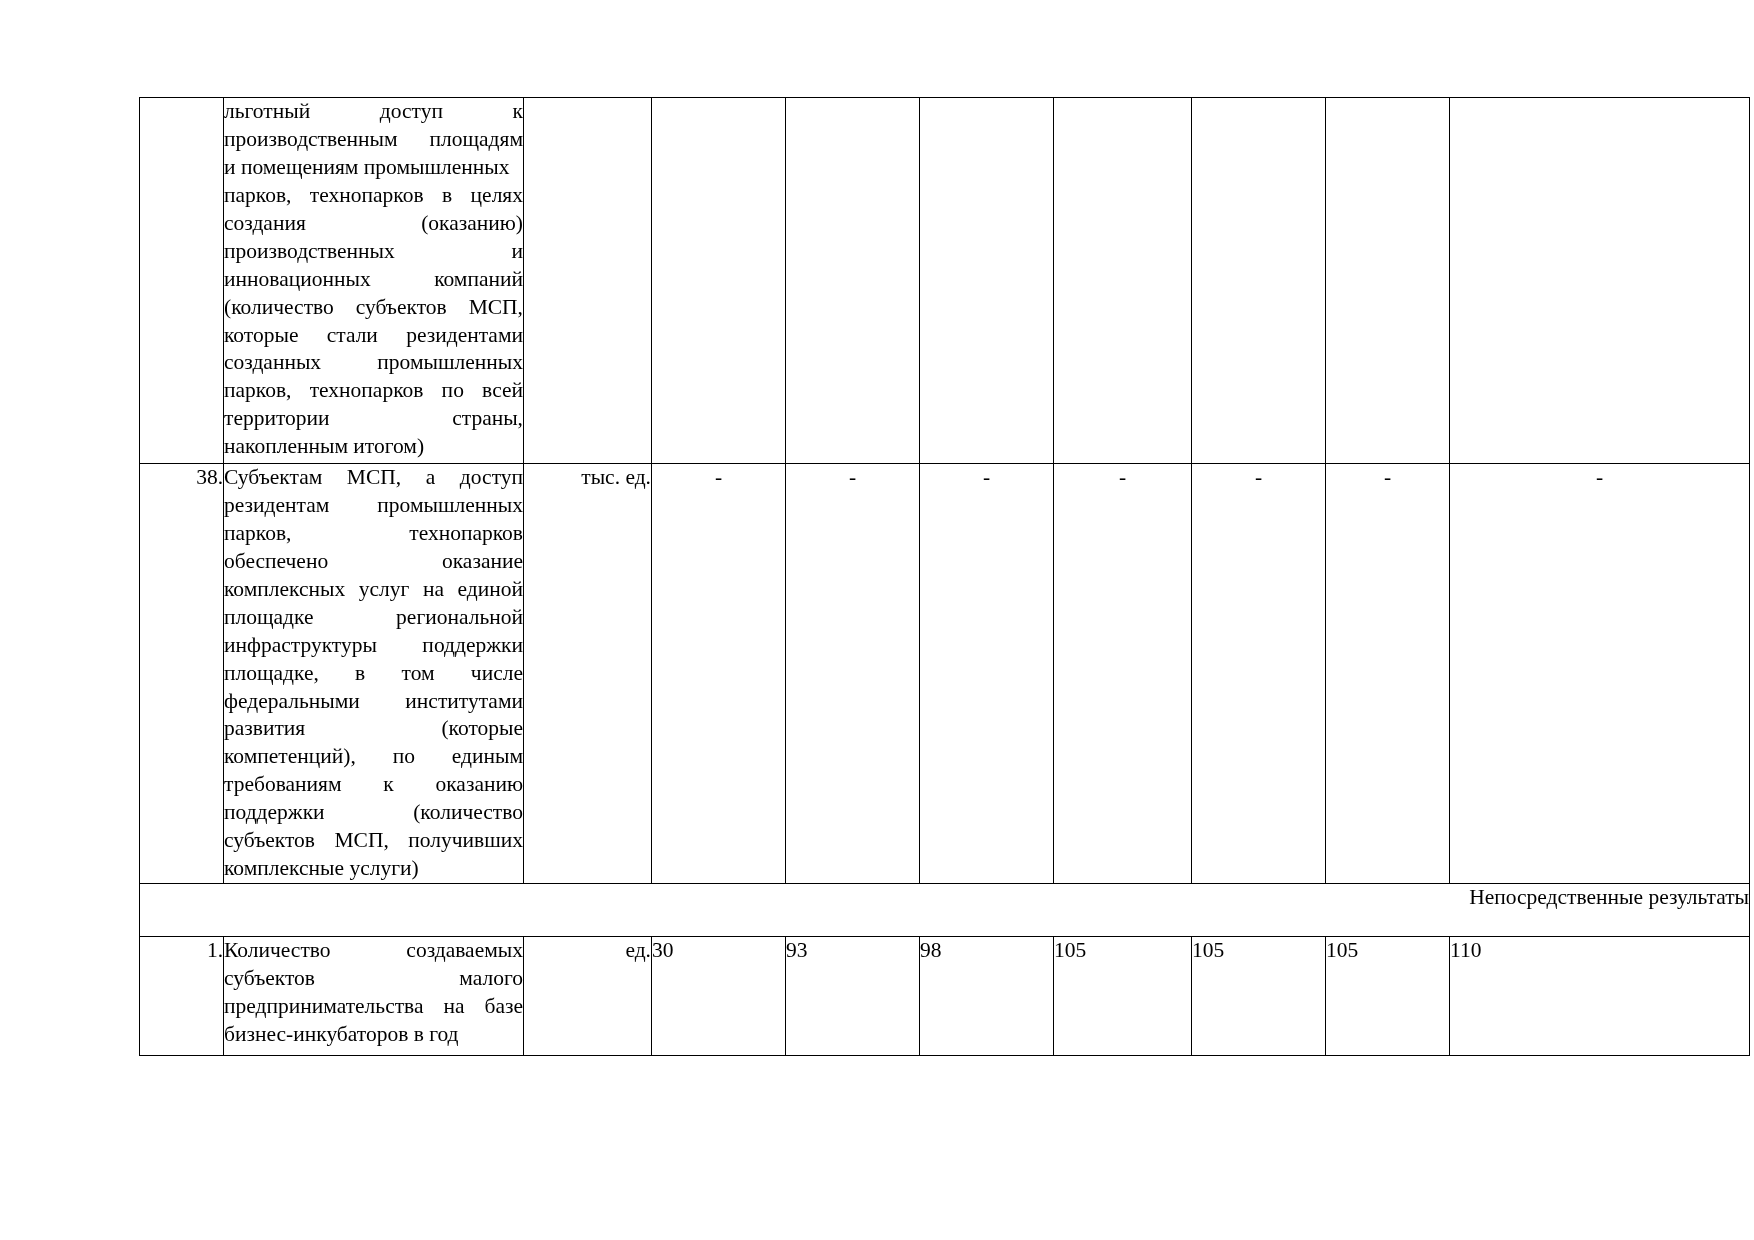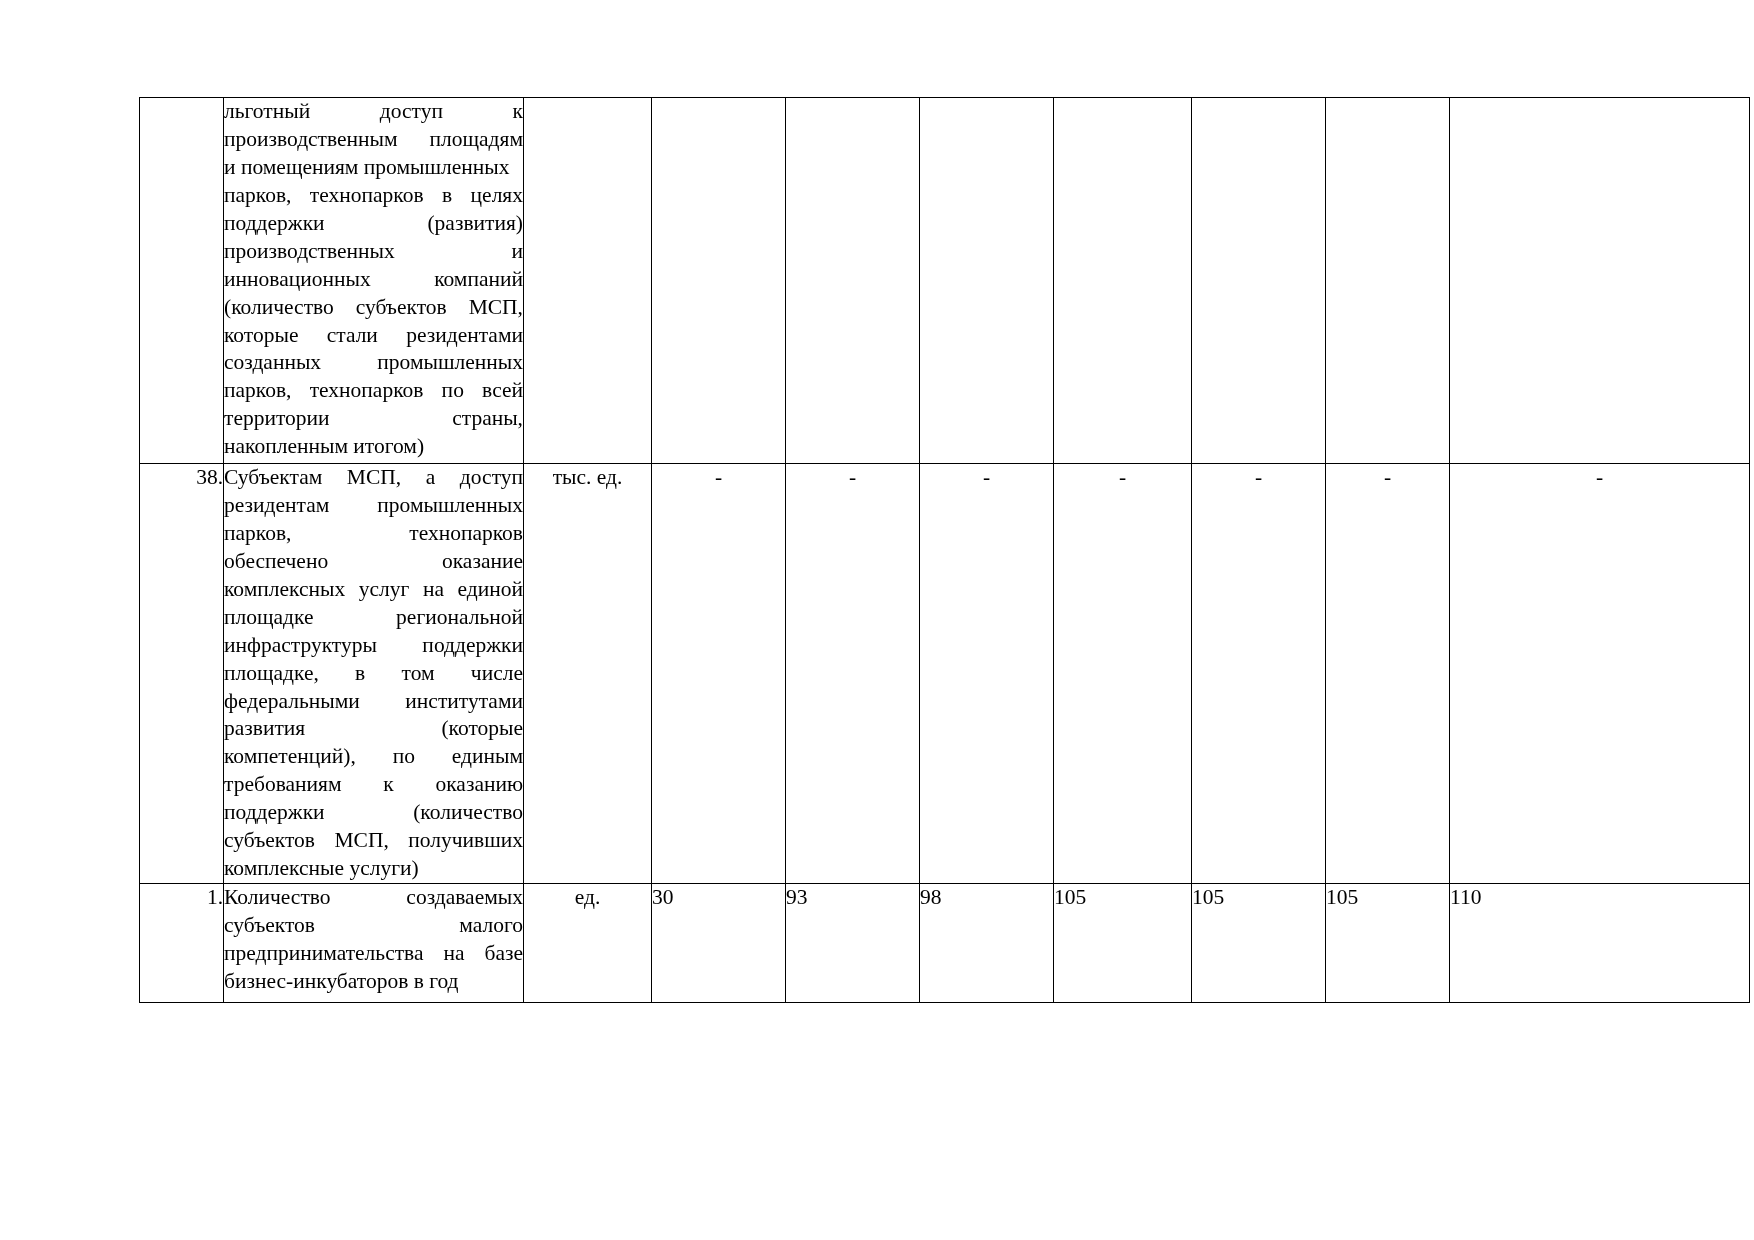--- a/index.html
+++ b/index.html
@@ -61,21 +61,21 @@
   }
 
   .cell-name {
     text-align: justify;
     text-align-last: left;
     padding: 8px 10px 8px 11px;
     hyphens: none;
   }
 
   .cell-unit {
-    text-align: center;
+    text-align: right;
     padding: 8px 6px 6px 6px;
   }
 
   .cell-val {
     padding: 8px 6px 6px 6px;
   }
 
   .cell-val.dash {
     text-align: center;
   }
@@ -124,21 +124,21 @@
       <tr class="row-cont">
         <td class="cell-num">
           <span></span>
         </td>
         <td class="cell-name">
           <div class="justified-block">
             <p>льготный доступ к</p>
             <p>производственным площадям</p>
             <p class="final">и помещениям промышленных</p>
             <p>парков, технопарков в целях</p>
-            <p>поддержки (развития)</p>
+            <p>создания (оказанию)</p>
             <p>производственных и</p>
             <p>инновационных компаний</p>
             <p>(количество субъектов МСП,</p>
             <p>которые стали резидентами</p>
             <p>созданных промышленных</p>
             <p>парков, технопарков по всей</p>
             <p>территории страны,</p>
             <p class="final">накопленным итогом)</p>
           </div>
         </td>
@@ -210,20 +210,23 @@
           <span>-</span>
         </td>
         <td class="cell-val dash">
           <span>-</span>
         </td>
         <td class="cell-val dash">
           <span>-</span>
         </td>
       </tr>
 
+      <tr class="row-banner">
+        <td class="banner-cell" colspan="10">Непосредственные результаты</td>
+      </tr>
 
       <tr class="row-last">
         <td class="cell-num">
           <span>1.</span>
         </td>
         <td class="cell-name">
           <div class="justified-block">
             <p>Количество создаваемых</p>
             <p>субъектов малого</p>
             <p>предпринимательства на базе</p>

